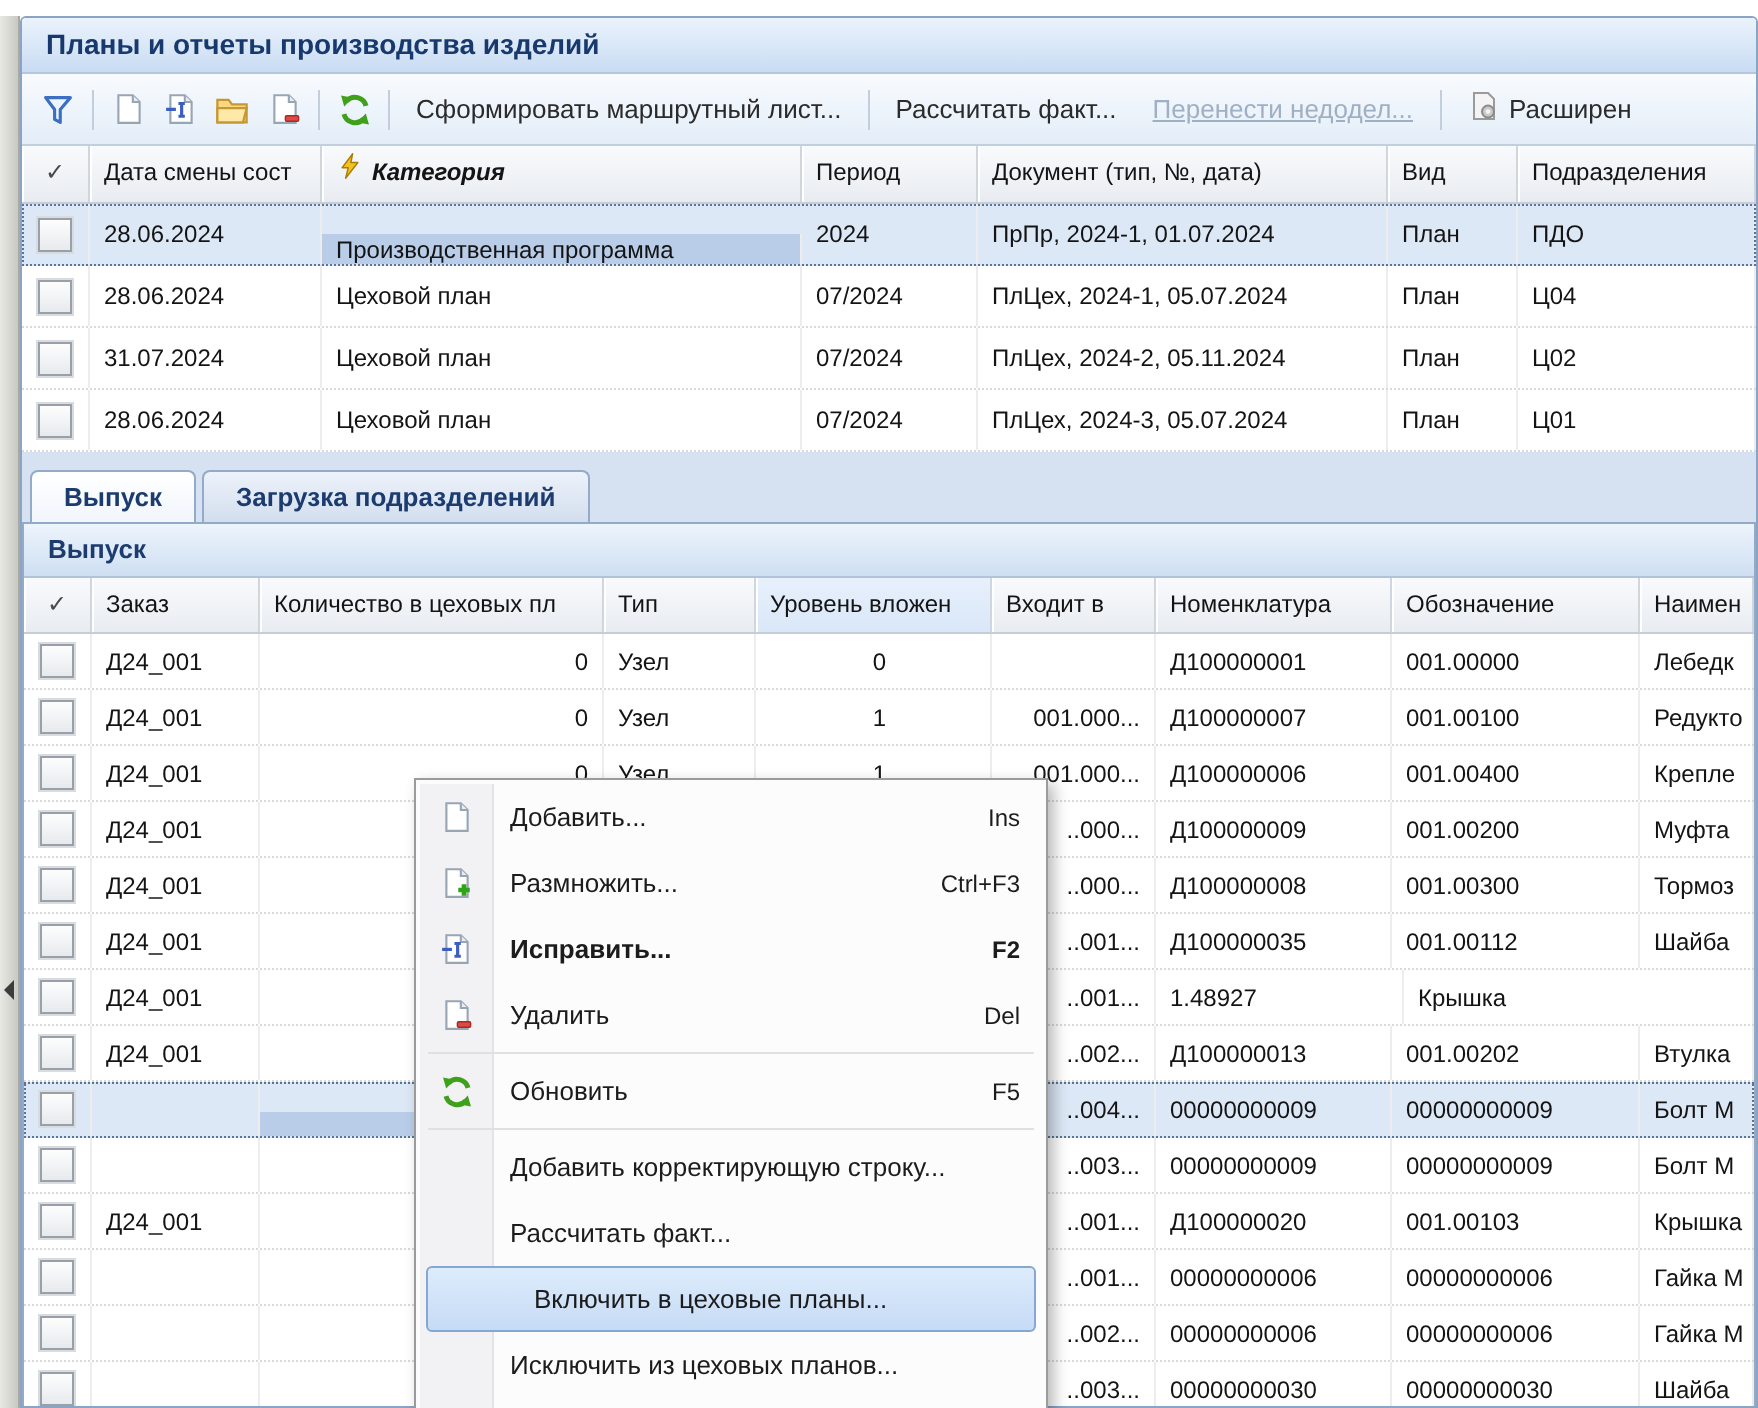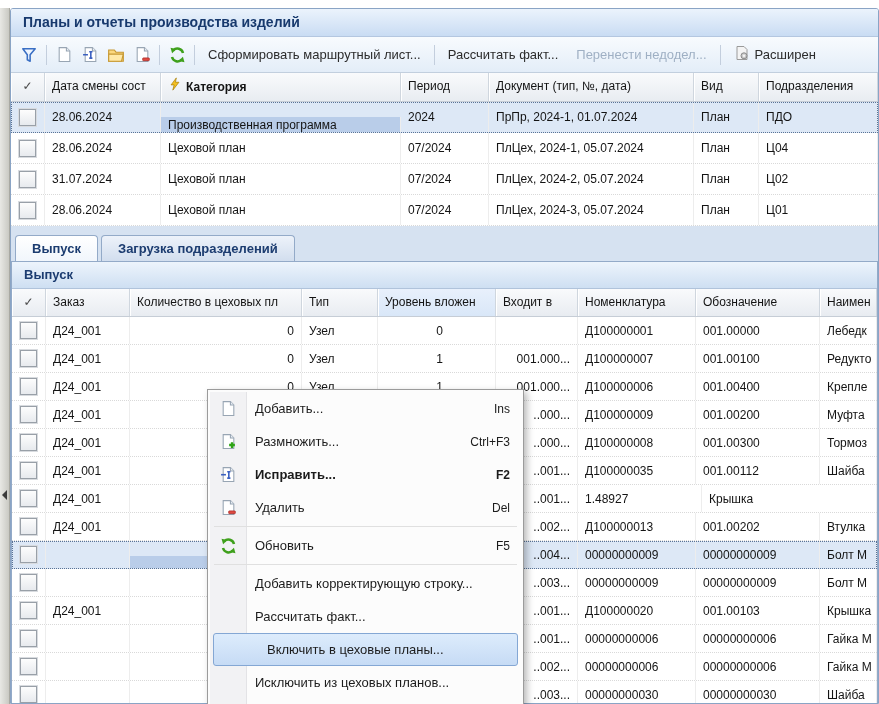--- a/index.html
+++ b/index.html
@@ -16,37 +16,37 @@
     border-radius:3px 3px 0 0;background:#fff;display:flex;flex-direction:column;overflow:hidden;box-sizing:border-box;}
 
   .titlebar{height:27px;flex:0 0 27px;background:linear-gradient(180deg,#ebf3fc,#c9dcf3);
     border-bottom:1px solid #b4c7e0;color:#17396d;font-weight:bold;font-size:14px;line-height:27px;padding-left:12px;}
 
   .toolbar{height:35px;flex:0 0 35px;background:linear-gradient(180deg,#f8fbfe,#e3edf8);
     border-bottom:1px solid #c2cfde;display:flex;align-items:center;padding:0 5px;white-space:nowrap;overflow:hidden;}
   .tb-icon{width:26px;height:24px;display:flex;align-items:center;justify-content:center;}
   .tb-sep{width:1px;height:20px;background:#c3cedd;margin:0 4px;flex:0 0 1px;}
   .tb-btn{font-size:13px;color:#2b2b2b;padding:0 9px;display:flex;align-items:center;gap:5px;}
-  .tb-btn.disabled{color:#9fb0c4;}
+  .tb-btn.disabled{color:#9fb0c4;text-decoration:underline;}
 
   
   .grid{font-size:12px;color:#141414;}
   .grid-head{display:flex;height:28px;background:linear-gradient(180deg,#f9fafc,#e8ecf1);border-bottom:1px solid #c6cdd6;}
   .gh-cell{padding:0 7px;line-height:27px;border-right:1px solid #cfd6de;box-shadow:inset 1px 0 0 #fff;
     overflow:hidden;white-space:nowrap;box-sizing:border-box;}
   .gh-cell.sorted{background:linear-gradient(180deg,#e8f0fc,#d9e7f8);}
   .gh-check{text-align:center;color:#4a4a4a;}
   .grid-row{display:flex;border-bottom:1px dotted #d9d9d9;background:#fff;}
   .plans .grid-row{height:30px;}
   .issue .grid-row{height:27px;flex:0 0 27px;}
   .g-cell{padding:0 7px;border-right:1px solid #ededed;overflow:hidden;white-space:nowrap;box-sizing:border-box;
     display:flex;align-items:center;}
   .grid-row.sel{background:#dde8f6;outline:1px dotted #5a7396;outline-offset:-1px;}
   .g-cell.cell-focus{background:#b9cde9;margin-top:15px;}
-  .cat-head{font-weight:bold;display:flex;align-items:flex-end;gap:4px;}
+  .cat-head{font-weight:bold;font-style:italic;display:flex;align-items:flex-start;gap:4px;}
 
   
   .tc0{width:34px;flex:0 0 34px;}.tc1{width:116px;flex:0 0 116px;}.tc2{width:240px;flex:0 0 240px;}
   .tc3{width:88px;flex:0 0 88px;}.tc4{width:205px;flex:0 0 205px;}.tc5{width:65px;flex:0 0 65px;}.tc6{flex:1;}
   
   .bc0{width:34px;flex:0 0 34px;}.bc1{width:84px;flex:0 0 84px;}.bc2{width:172px;flex:0 0 172px;}
   .bc3{width:76px;flex:0 0 76px;}.bc4{width:118px;flex:0 0 118px;}.bc5{width:82px;flex:0 0 82px;}
   .bc6{width:118px;flex:0 0 118px;}.bc7{width:124px;flex:0 0 124px;}.bc8{flex:1;}
   .g-cell.bc4{justify-content:flex-end;padding-right:52px;}
   .g-cell.bc2,.g-cell.bc5{justify-content:flex-end;}
@@ -200,21 +200,21 @@
           <div class="g-cell tc5">План</div>
           <div class="g-cell tc6">Ц04</div>
         </div>
         <div class="grid-row">
           <div class="g-cell cbwrap tc0">
             <div class="cb"></div>
           </div>
           <div class="g-cell tc1">31.07.2024</div>
           <div class="g-cell tc2">Цеховой план</div>
           <div class="g-cell tc3">07/2024</div>
-          <div class="g-cell tc4">ПлЦех, 2024-2, 05.07.2024</div>
+          <div class="g-cell tc4">ПлЦех, 2024-2, 05.11.2024</div>
           <div class="g-cell tc5">План</div>
           <div class="g-cell tc6">Ц02</div>
         </div>
         <div class="grid-row">
           <div class="g-cell cbwrap tc0">
             <div class="cb"></div>
           </div>
           <div class="g-cell tc1">28.06.2024</div>
           <div class="g-cell tc2">Цеховой план</div>
           <div class="g-cell tc3">07/2024</div>

